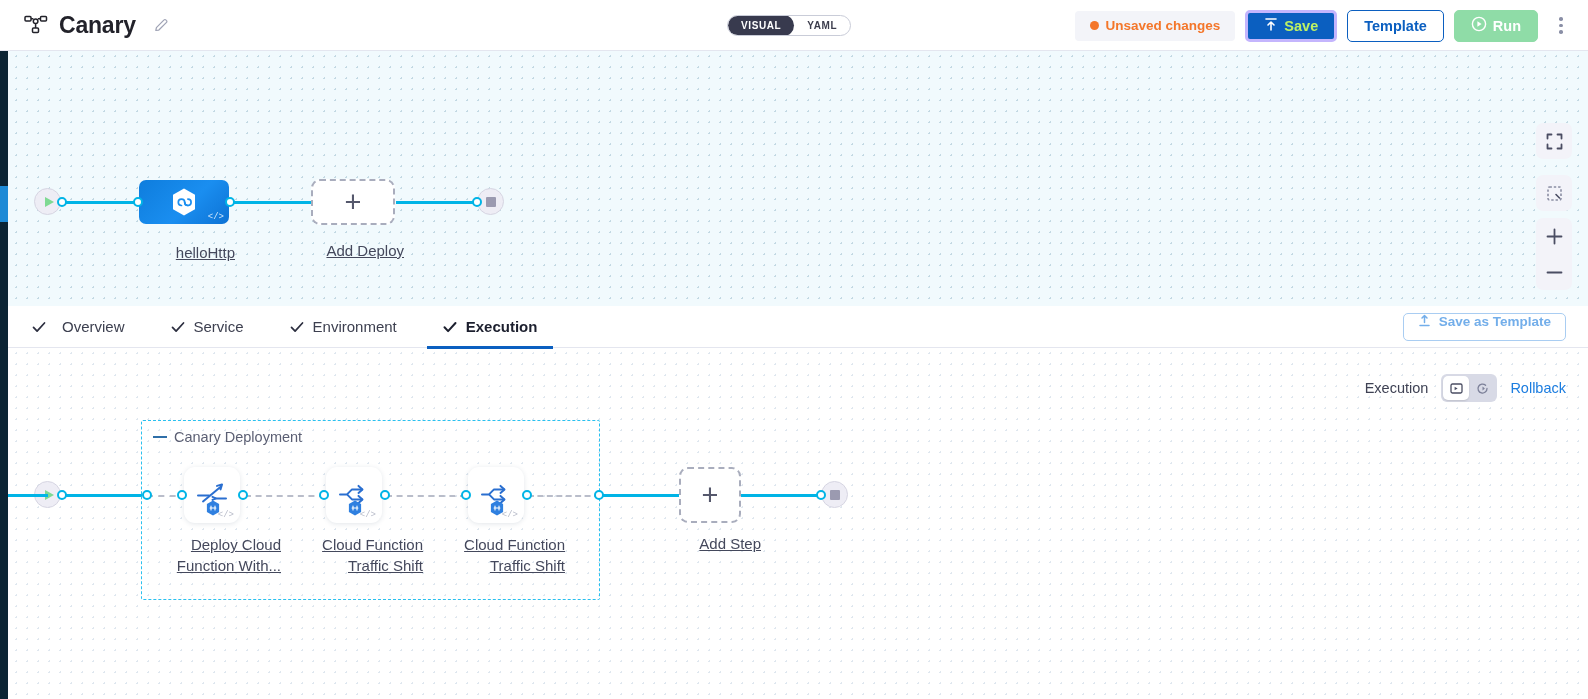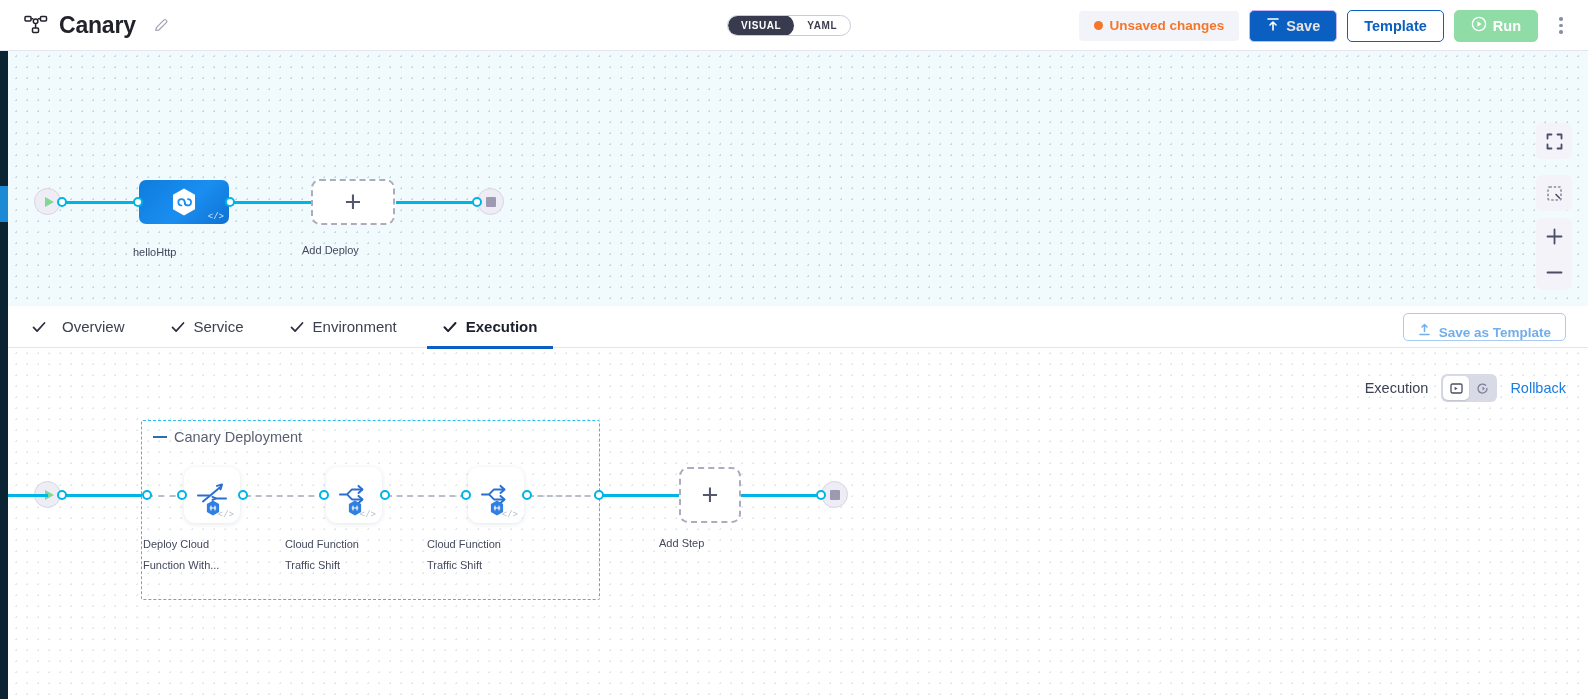--- a/index.html
+++ b/index.html
@@ -56,21 +56,21 @@
     background: #f3f4f9; border-radius: 4px;
     height: 30px; padding: 0 15px;
     font-size: 13.5px; font-weight: bold; color: #f4762a; justify-content: space-between;
   }
   .unsaved-dot { width: 9px; height: 9px; border-radius: 50%; background: #f4762a; }
   .btn {
     display: flex; align-items: center; justify-content: center; gap: 6px;
     height: 32px; border-radius: 5px; font-size: 14.5px; font-weight: bold;
     cursor: pointer; padding: 0 16px; white-space: nowrap;
   }
-  .btn-save { background: #0b5fc0; color: #e5e5e5; border: 1px solid #c4b5fd; }
+  .btn-save { background: #0b5fc0; color: #bef264; border: 3px solid #c4b5fd; }
   .btn-discard { background: #fff; color: #0b5fc0; border: 1.5px solid #0b5fc0; }
   .btn-run { background: #8fdca7; color: #ffffff; border: 1px solid #8fdca7; }
   .kebab {
     width: 26px; height: 32px; display: flex; flex-direction: column;
     align-items: center; justify-content: center; gap: 3px; cursor: pointer;
   }
   .kebab span { width: 3.5px; height: 3.5px; border-radius: 50%; background: #8a8fa6; }
 
   
   .canvas-top {
@@ -126,22 +126,22 @@
   .code-mark-dark {
     position: absolute; right: 6px; bottom: 3px;
     font-size: 9px; color: #b9bdca; font-family: "Liberation Mono", monospace;
   }
   .dashed-box {
     border: 2px dashed #a9adbd; border-radius: 9px; background: #ffffff;
     display: flex; align-items: center; justify-content: center; cursor: pointer;
   }
   .plus-glyph { font-size: 29px; color: #55586c; font-weight: 300; line-height: 1; }
   .node-label {
-    position: absolute; text-align: left; font-size: 11px;
-    color: #44485c; line-height: 21px; white-space: nowrap;
+    position: absolute; text-align: right; font-size: 15px;
+    color: #44485c; line-height: 21px; white-space: nowrap; text-decoration: underline;
   }
   .node-label.wrap { white-space: normal; }
 
   
   .ctrl-group {
     position: absolute; right: 16px; background: #f3f3f9;
     border-radius: 7px; display: flex; flex-direction: column;
     align-items: center; cursor: pointer;
   }
   .ctrl-btn {
@@ -162,21 +162,21 @@
   }
   .tab:first-child { margin-left: 16px; gap: 16px; }
   .tab.active { font-weight: bold; color: #1c1f2e; }
   .tab.active::after {
     content: ""; position: absolute; left: 0; right: 0; bottom: -1px;
     height: 3px; background: #0b5fc0;
   }
   .tick { width: 14px; height: 14px; display: block; }
   .save-template {
     position: absolute; right: 22px; top: 7px;
-    display: flex; align-items: flex-end; gap: 8px;
+    display: flex; align-items: flex-start; gap: 8px;
     border: 1px solid #a9cdf2; border-radius: 5px;
     height: 28px; padding: 0 14px;
     font-size: 13.5px; font-weight: bold; color: #73aeea; cursor: pointer;
     background: #ffffff;
   }
 
   
   .exec-row {
     position: absolute; right: 22px; top: 374px;
     display: flex; align-items: center; gap: 13px; z-index: 15;

